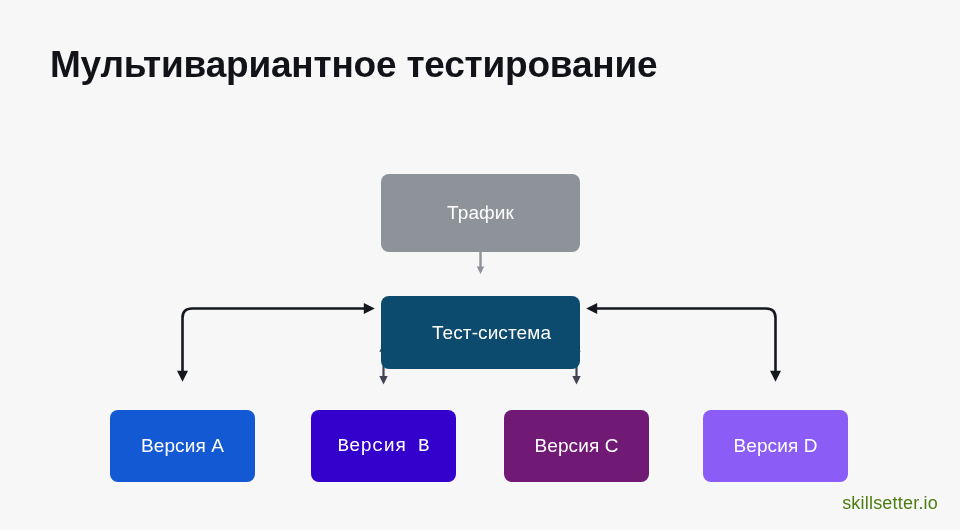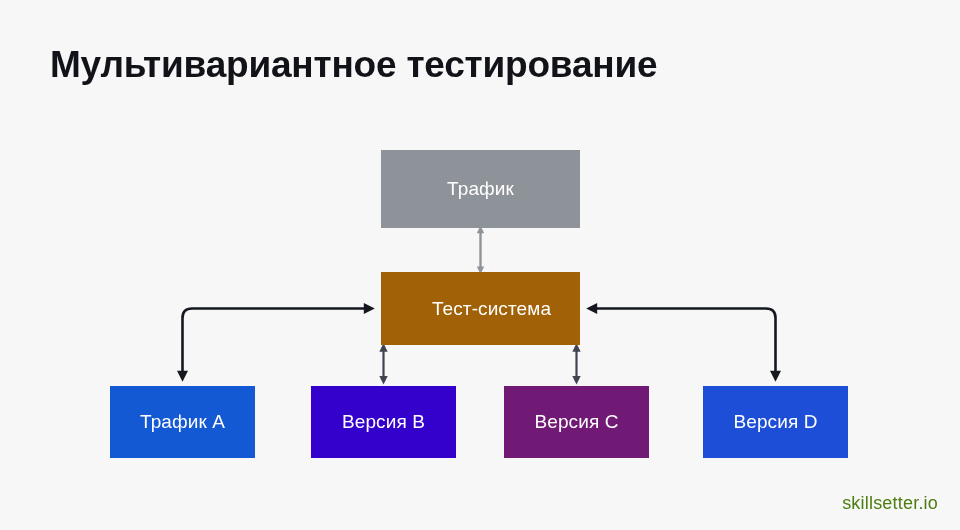--- a/index.html
+++ b/index.html
@@ -26,52 +26,53 @@
     font-weight: bold;
     color: #111318;
     letter-spacing: -0.2px;
     white-space: nowrap;
   }
   .node {
     position: absolute;
     display: flex;
     align-items: center;
     justify-content: center;
-    border-radius: 0;
+    border-radius: 8px;
     color: #ffffff;
     font-size: 19px;
     font-weight: 400;
     letter-spacing: 0.1px;
     box-sizing: border-box;
     z-index: 3;
+    margin-top: 24px;
   }
   #node-traffic {
     left: 381px;
     top: 150px;
     width: 199px;
     height: 78px;
     background: #8e9299;
   }
   #node-test-system {
     left: 381px;
     top: 272px;
     width: 199px;
     height: 73px;
-    background: #a16207;
+    background: #0c4a6e;
     padding-left: 22px;
   }
   .node-version {
     top: 386px;
     width: 145px;
     height: 72px;
   }
   #node-version-a { left: 110px; background: #1459d4; }
-  #node-version-b { left: 311px; background: #3300cc; }
+  #node-version-b { left: 311px; background: #3300cc; font-family: Liberation Mono, monospace; }
   #node-version-c { left: 504px; background: #701a75; }
-  #node-version-d { left: 703px; background: #1d4ed8; }
+  #node-version-d { left: 703px; background: #8b5cf6; }
 
   #connectors {
     position: absolute;
     left: 0;
     top: 0;
     width: 960px;
     height: 530px;
     z-index: 1;
   }
   #watermark {
@@ -125,21 +126,21 @@
 
   <div class="node" id="node-traffic">
     <span>Трафик</span>
   </div>
 
   <div class="node" id="node-test-system">
     <span>Тест-система</span>
   </div>
 
   <div class="node node-version" id="node-version-a">
-    <span>Трафик A</span>
+    <span>Версия A</span>
   </div>
 
   <div class="node node-version" id="node-version-b">
     <span>Версия B</span>
   </div>
 
   <div class="node node-version" id="node-version-c">
     <span>Версия C</span>
   </div>
 

